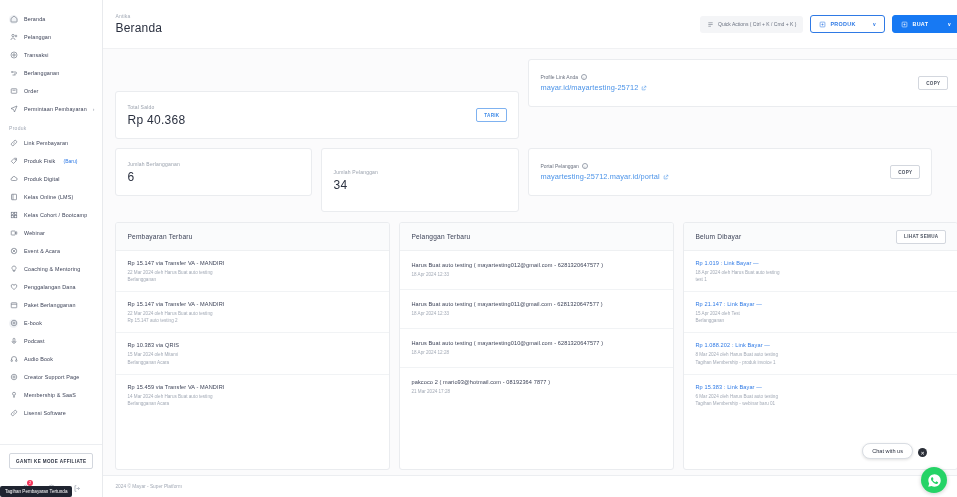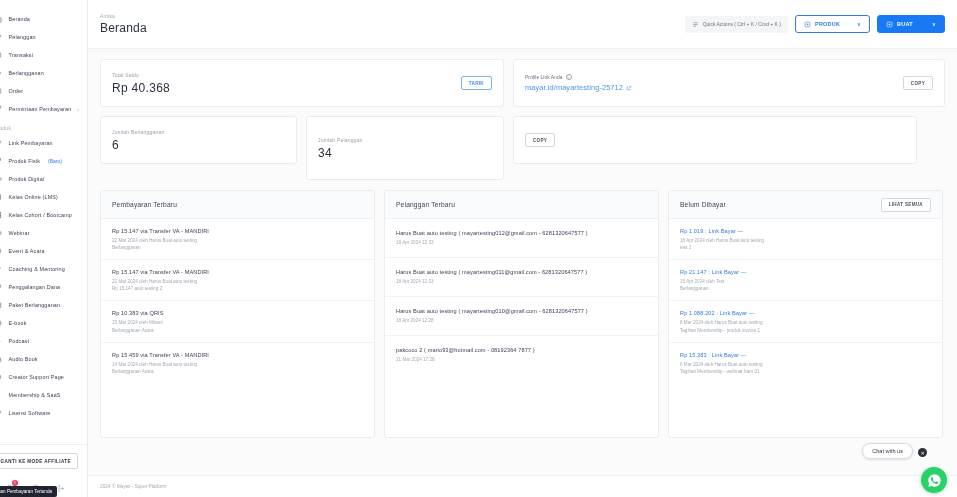--- a/index.html
+++ b/index.html
@@ -2,21 +2,21 @@
 <html><head>
 <meta charset="utf-8">
 <style>
   * { box-sizing: border-box; margin: 0; padding: 0; }
   html, body {
     width: 957px; height: 497px;
     font-family: "Liberation Sans", sans-serif;
     background: #ffffff;
     overflow: hidden;
   }
-  .app { display: flex; width: 957px; height: 497px; position: relative; justify-content: flex-end; }
+  .app { display: flex; width: 957px; height: 497px; position: relative; }
 
   
   .sidebar {
     width: 121px; height: 497px;
     background: #ffffff;
     border-right: 1px solid #e8eaed;
     display: flex; flex-direction: column;
     position: relative;
   }
   .sb-scroll { flex: 1; overflow: hidden; padding-top: 10px; }
@@ -433,21 +433,21 @@
             </svg>
           <span>BUAT</span>
           <span class="caret">∨</span>
         </div>
       </div>
     </header>
 
     <div class="content">
 
       <div class="row">
-        <div class="card stat-card" style="width:404px;height:48px;">
+        <div class="card stat-card" style="width:404px;height:48px;margin-top:32px;">
           <div>
             <div class="stat-label">Total Saldo</div>
             <div class="stat-value">Rp 40.368</div>
           </div>
           <button class="mini-btn">TARIK</button>
         </div>
 
         <div class="card link-card" style="width:432px;height:48px;gap:8px;">
           <div>
             <div class="link-label">
@@ -474,20 +474,34 @@
             <div class="stat-value">6</div>
           </div>
         </div>
         <div class="card stat-card" style="width:198px;height:64px;">
           <div>
             <div class="stat-label">Jumlah Pelanggan</div>
             <div class="stat-value">34</div>
           </div>
         </div>
         <div class="card link-card" style="width:404px;height:48px;">
+          <div>
+            <div class="link-label">
+              <span>Portal Pelanggan</span>
+              <i class="info-i">i</i>
+            </div>
+            <div class="link-url">
+              <span>mayartesting-25712.mayar.id/portal</span>
+              <svg viewBox="0 0 16 16" fill="none" stroke="#4b93e8" stroke-width="1.4">
+                  <path d="M9 3h4v4"></path>
+                  <path d="M13 3L7 9"></path>
+                  <path d="M11 10v3H3V5h3"></path>
+                </svg>
+            </div>
+          </div>
           <button class="mini-btn gray">COPY</button>
         </div>
       </div>
 
       <div class="panels">
 
         <section class="panel">
           <div class="panel-head">
             <span class="panel-title">Pembayaran Terbaru</span>
           </div>

